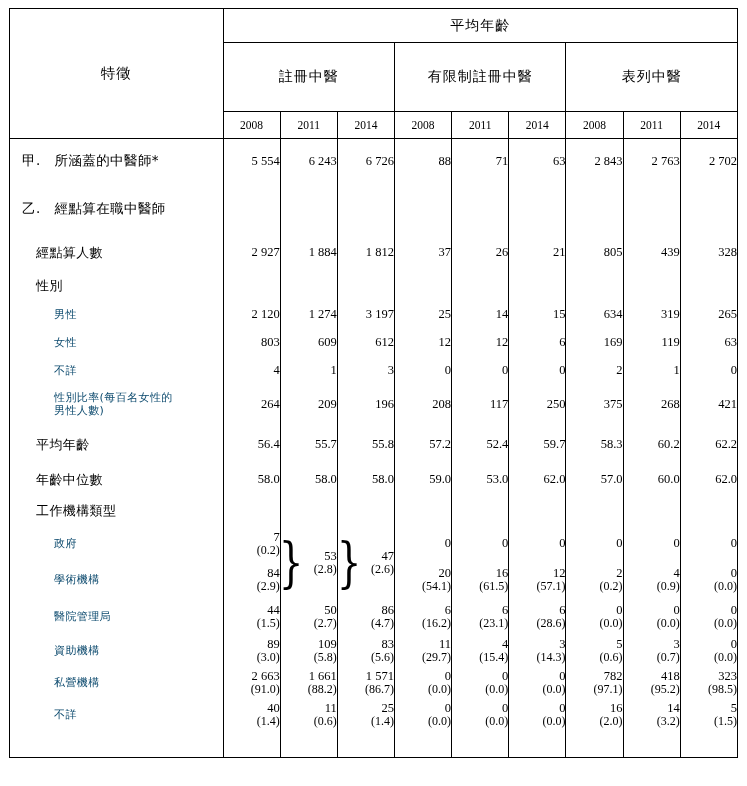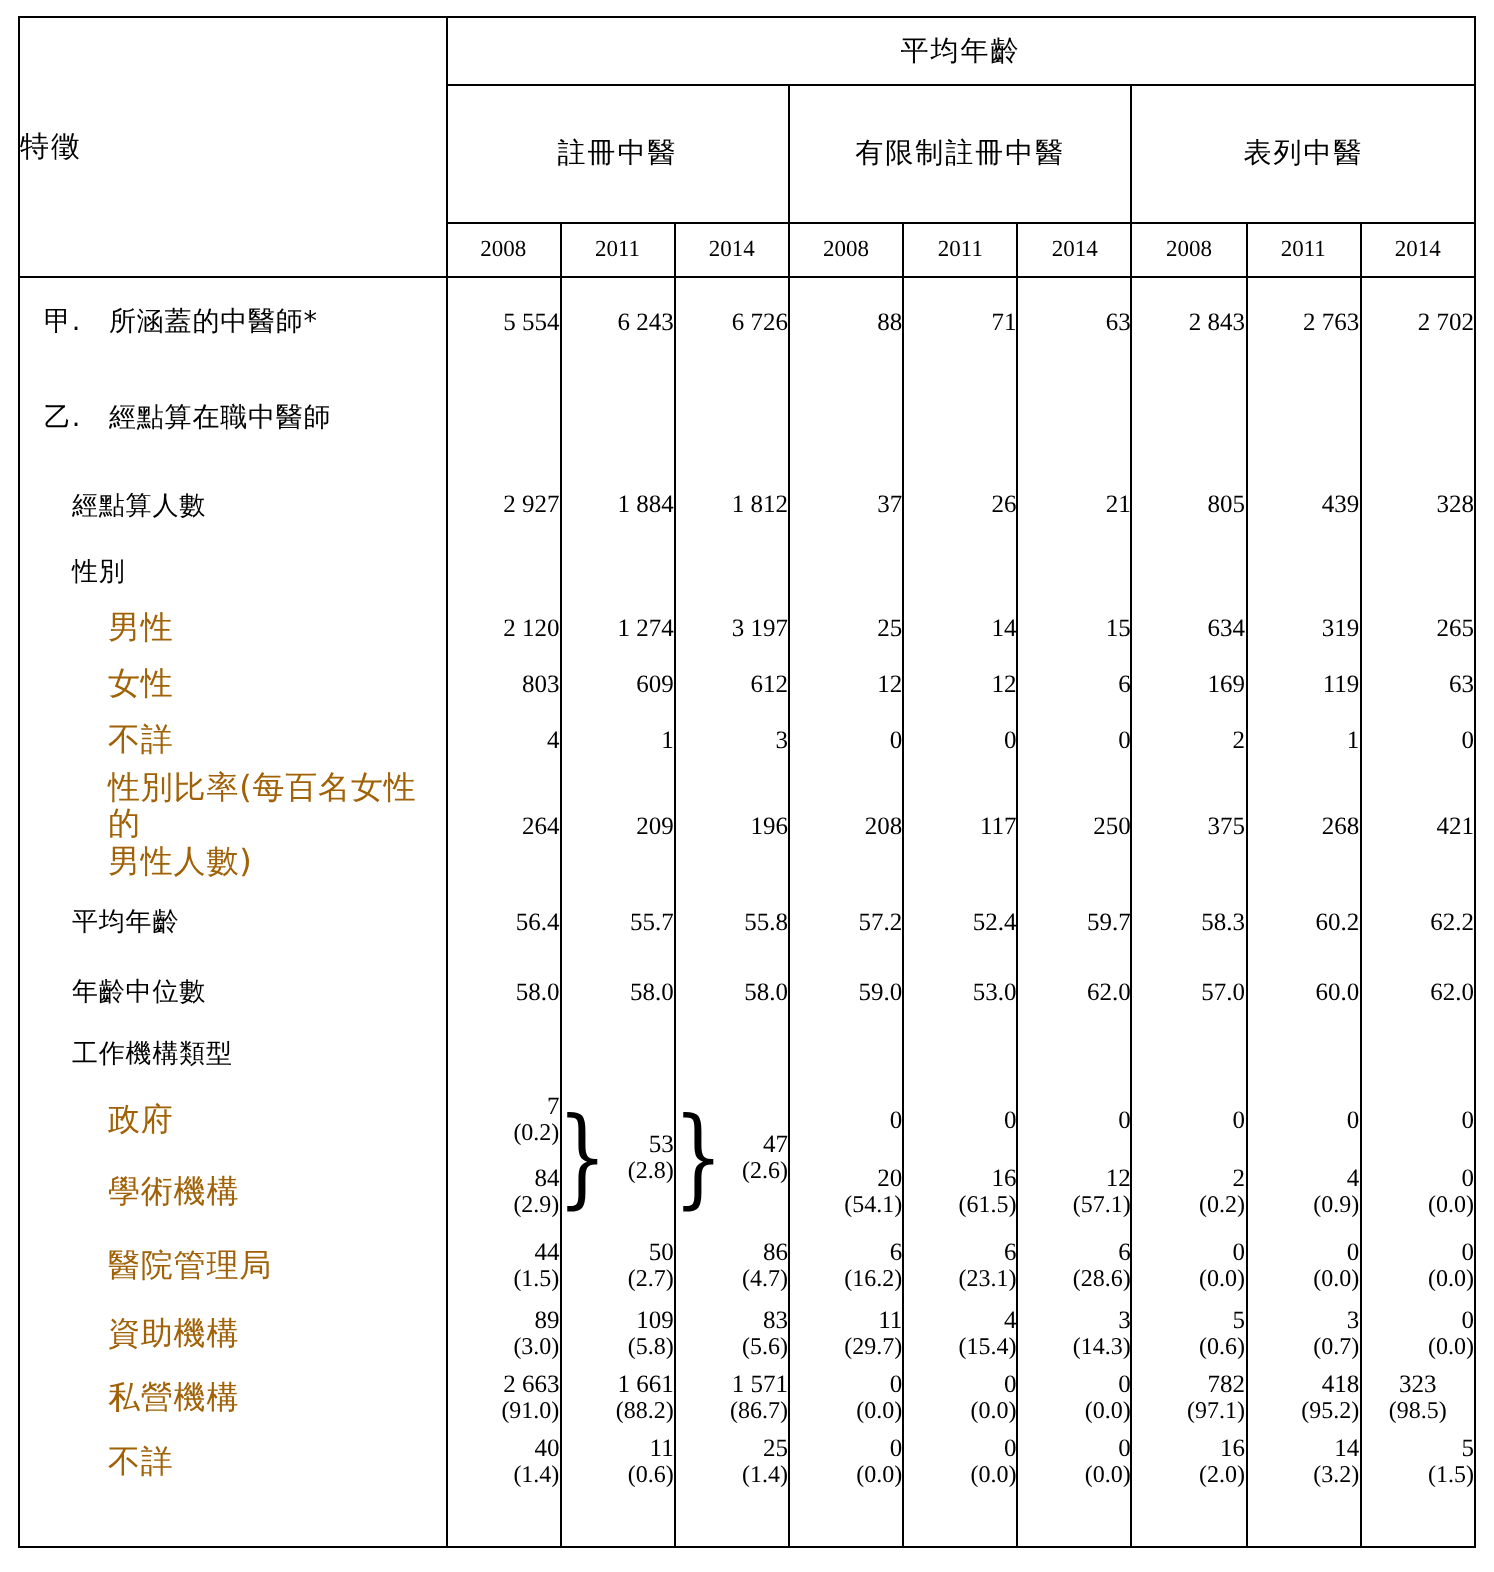--- a/index.html
+++ b/index.html
@@ -37,21 +37,21 @@
   table.stat th {
     border: 1px solid #000000;
     padding: 0;
     vertical-align: middle;
     font-weight: normal;
     background: #ffffff;
   }
 
   
   .hd-feature {
-    text-align: left;
+    text-align: center;
     font-size: 14.5px;
     letter-spacing: 1px;
   }
   .hd-super {
     text-align: center;
     font-size: 14px;
     height: 33px;
     letter-spacing: 1px;
   }
   .hd-group {
@@ -79,22 +79,22 @@
   .lbl.lvl-a {            
     font-size: 13.5px;
     padding-left: 12px;
   }
   .lbl.lvl-b {            
     padding-left: 26px;
     font-size: 13px;
   }
   .lbl.lvl-c {            
     padding-left: 44px;
-    font-size: 16px;
-    color: #a16207;
+    font-size: 11px;
+    color: #0c4a6e;
   }
   .lbl.wrap { white-space: normal; line-height: 1.18; }
 
   .num {
     text-align: right;
     padding-right: 9px;
     font-size: 12.5px;
     font-family: "Liberation Serif", "DejaVu Serif", serif;
     white-space: nowrap;
   }
@@ -630,21 +630,21 @@
             <span class="pct">(0.0)</span>
           </td>
           <td class="num" style="border-top: 0px; border-bottom: 0px;">
             <span class="val">782</span>
             <span class="pct">(97.1)</span>
           </td>
           <td class="num" style="border-top: 0px; border-bottom: 0px;">
             <span class="val">418</span>
             <span class="pct">(95.2)</span>
           </td>
-          <td class="num" style="border-top: 0px; border-bottom: 0px; text-align: center;">
+          <td class="num" style="border-top: 0px; border-bottom: 0px;">
             <span class="val">323</span>
             <span class="pct">(98.5)</span>
           </td>
         </tr>
         <tr style="height: 32px;">
           <td class="lbl lvl-c" style="border-top: 0px; border-bottom: 0px;">不詳</td>
           <td class="num" style="border-top: 0px; border-bottom: 0px;">
             <span class="val">40</span>
             <span class="pct">(1.4)</span>
           </td>

